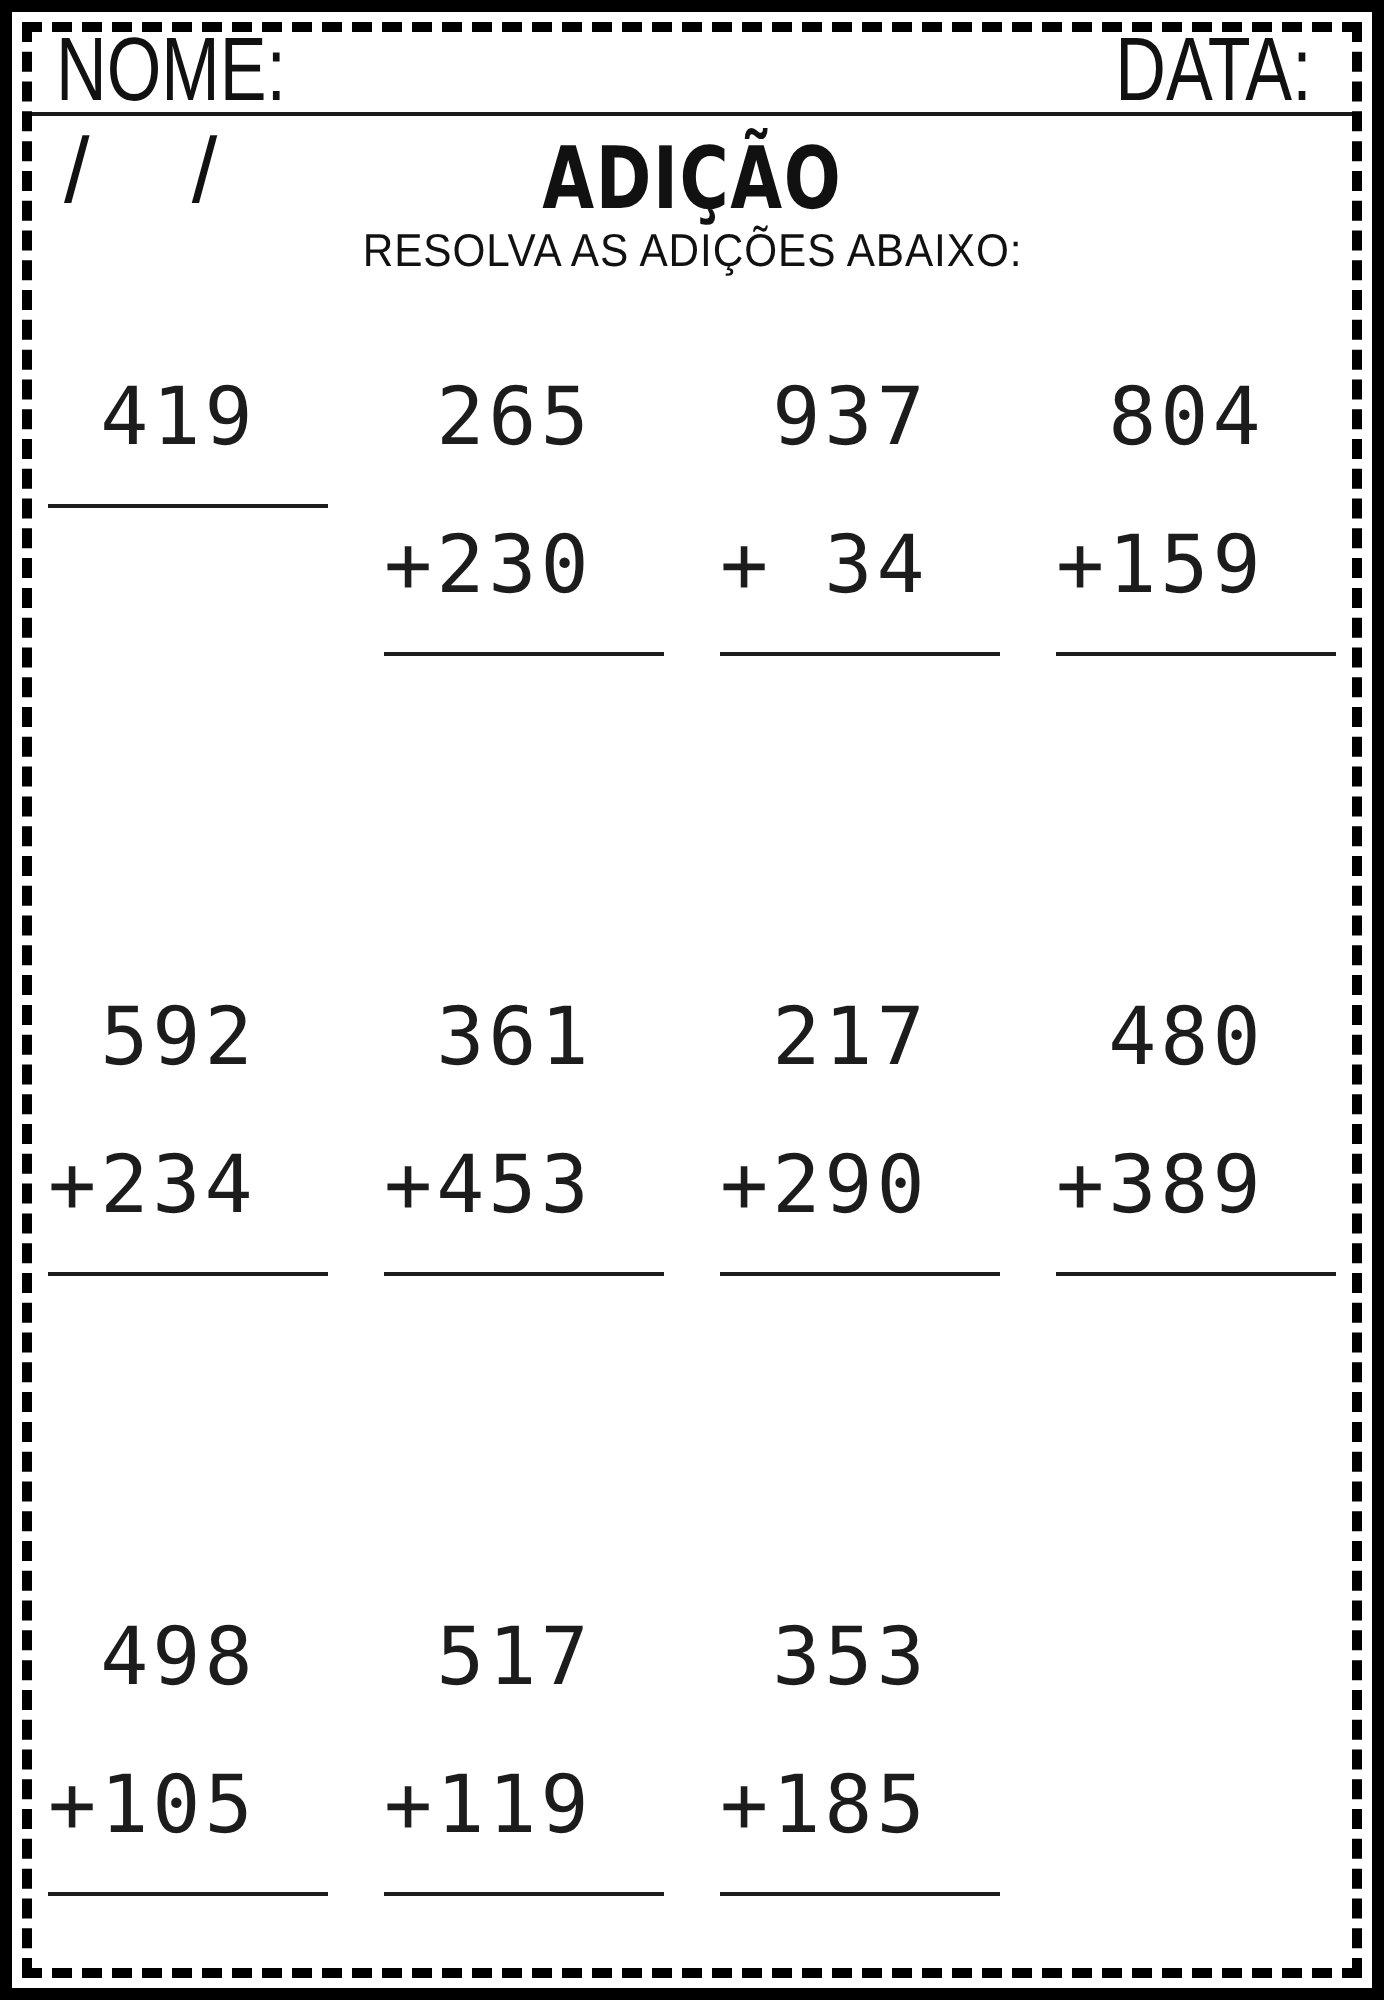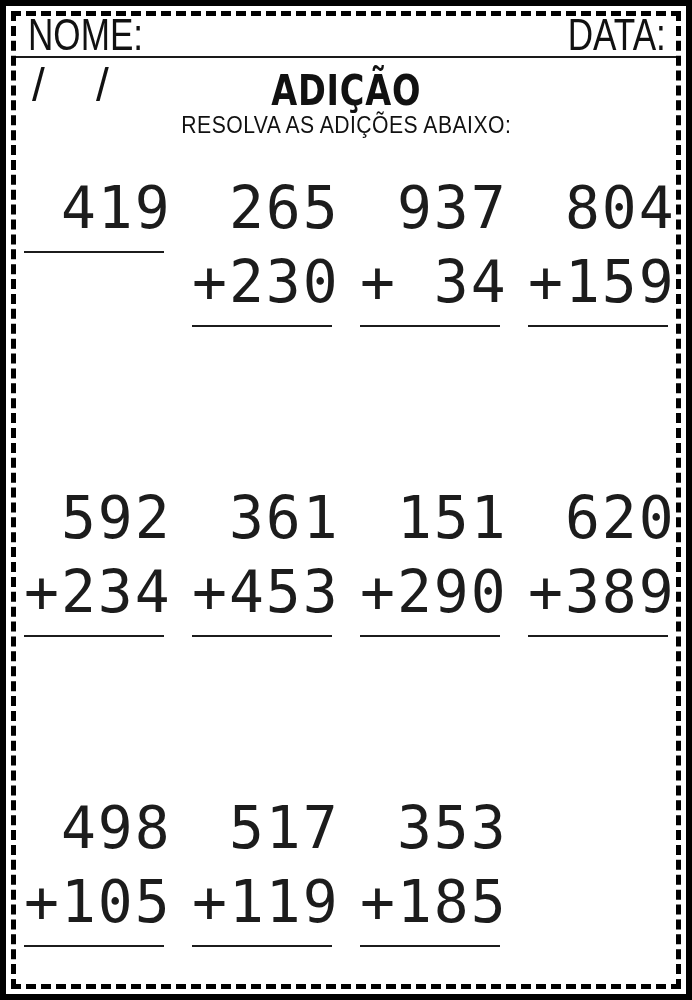--- a/index.html
+++ b/index.html
@@ -22,21 +22,21 @@
     height: calc(100% - 10px);
     border: 5px dashed #000000;
     overflow: hidden;
   }
   
   .header {
     display: flex;
     justify-content: space-between;
     align-items: flex-end;
     height: 40px;
-    padding: 0 10px 0 12px;
+    padding: 0 20px 0 12px;
     border-bottom: 2px solid #1a1a1a;
   }
   .hdr-label {
     display: inline-block;
     font-size: 45px;
     line-height: 42px;
     letter-spacing: 0px;
     white-space: pre;
   }
   .hdr-name { transform: scaleX(0.78); transform-origin: left bottom; }
@@ -83,21 +83,21 @@
     grid-template-columns: repeat(4, 140px);
     column-gap: 28px;
     row-gap: 114px;
     justify-content: center;
     margin-top: 34px;
   }
   .problem {
     font-family: "DejaVu Sans Mono", monospace;
   }
   .operand {
-    font-size: 58px;
+    font-size: 40px;
     line-height: 74px;
     letter-spacing: 2px;
     white-space: pre;
     color: #1c1c1c;
   }
   .answer-rule {
     border-top: 2px solid #1c1c1c;
     margin-top: 6px;
     width: 140px;
   }
@@ -160,28 +160,28 @@
       </div>
 
       <div class="problem">
         <div class="operand"> 361</div>
         <div class="operand">+453</div>
         <div class="answer-rule"></div>
         <div class="answer-space"></div>
       </div>
 
       <div class="problem">
-        <div class="operand"> 151</div>
+        <div class="operand"> 217</div>
         <div class="operand">+290</div>
         <div class="answer-rule"></div>
         <div class="answer-space"></div>
       </div>
 
       <div class="problem">
-        <div class="operand"> 620</div>
+        <div class="operand"> 480</div>
         <div class="operand">+389</div>
         <div class="answer-rule"></div>
         <div class="answer-space"></div>
       </div>
 
       <div class="problem">
         <div class="operand"> 498</div>
         <div class="operand">+105</div>
         <div class="answer-rule"></div>
         <div class="answer-space"></div>

